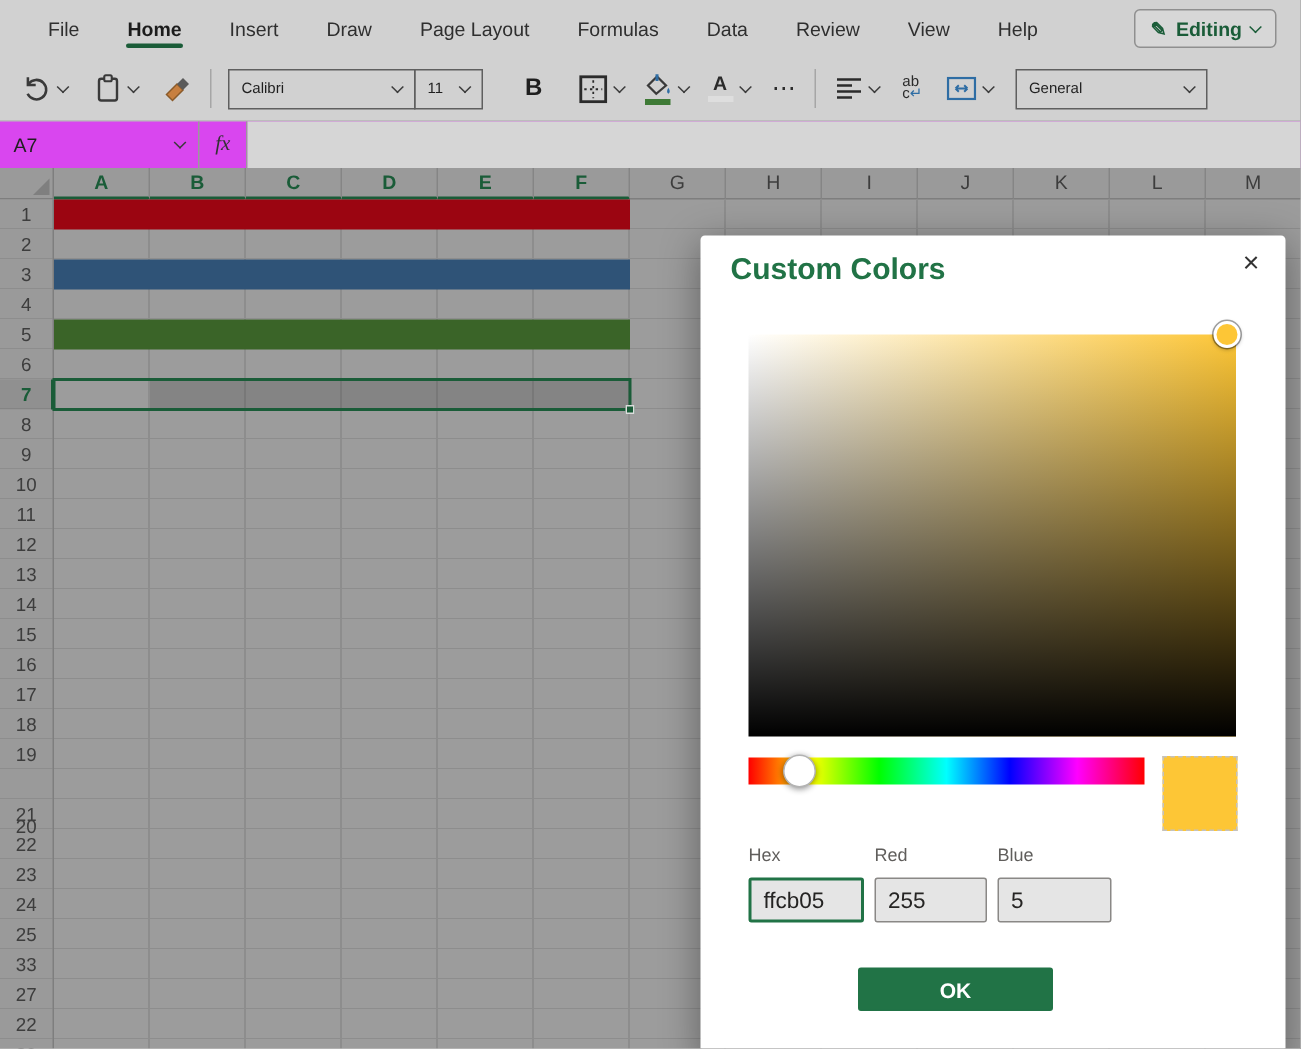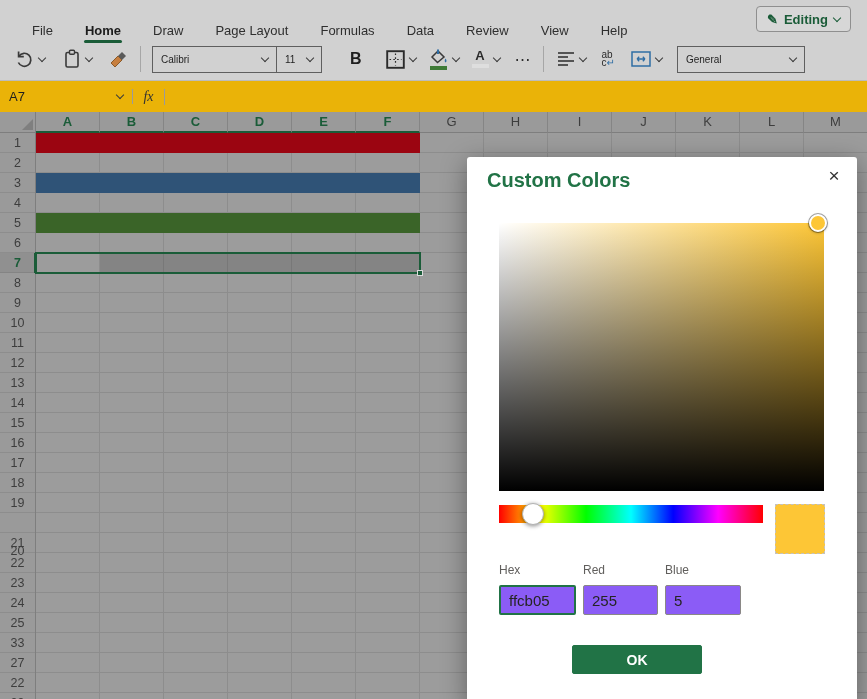--- a/index.html
+++ b/index.html
@@ -2,42 +2,42 @@
 <html style="--excel-green: #217346; --dim-green: #1a5c38;"><head>
 <meta charset="utf-8">
 <style>
   * { margin:0; padding:0; box-sizing:border-box; }
   html,body { background:#b0b0b0; }
   body { font-family:"Liberation Sans", sans-serif; }
   #canvas { position:relative; width:867px; height:699px; background:#d1d1d1; overflow:hidden; }
 
   
   .menubar { position:absolute; top:0; left:0; right:0; height:38px; display:flex; align-items:center; padding-left:16px; }
-  .menu-tab { padding:0 16px; font-size:13px; color:#2f2f2f; height:100%; display:flex; align-items:center; position:relative;margin-top:11px; }
+  .menu-tab { padding:0 16px; font-size:13px; color:#2f2f2f; height:100%; display:flex; align-items:center; position:relative; }
   .menu-tab.active { font-weight:bold; color:#1c1c1c; }
   .menu-tab.active::after { content:""; position:absolute; left:15px; right:15px; bottom:6px; height:3px; background:var(--dim-green); border-radius:2px; }
   .editing-btn { position:absolute; right:16px; top:6px; height:26px; border:1px solid #8f8f8f; border-radius:4px; background:#d7d7d7; display:flex; align-items:center; gap:6px; padding:0 10px; color:var(--dim-green); font-size:13px; font-weight:bold; }
   .editing-btn .chev { border-color:var(--dim-green); }
 
   
   .toolbar { position:absolute; top:38px; left:0; right:0; height:42px; display:flex; align-items:center; padding-left:14px; }
   .tbtn { display:flex; align-items:center; gap:5px; flex-shrink:0; }
   .chev { width:6px; height:6px; border-right:1.5px solid #3a3a3a; border-bottom:1.5px solid #3a3a3a; transform:rotate(45deg); margin-top:-3px; flex-shrink:0; }
   .sep { width:1px; height:26px; background:#a6a6a6; margin:0 11px; flex-shrink:0; }
   .combo { display:flex; align-items:center; border:1px solid #5f5f5f; height:27px; padding:0 8px; font-size:10px; color:#1f1f1f; flex-shrink:0; }
   .combo .chev { margin-left:auto; }
   .bold-btn { font-size:16px; font-weight:bold; color:#1f1f1f; padding:0 6px; }
   .glyph-stack { display:flex; flex-direction:column; align-items:center; gap:2px; }
   .color-bar { width:17px; height:4px; }
   .ellipsis { font-size:16px; color:#2b2b2b; letter-spacing:1px; }
   .wrap-icon { font-size:10px; line-height:8px; color:#2b2b2b; text-align:left; }
   .wrap-icon .arr { color:#2e6da4; }
 
   
-  .fxrow { position:absolute; top:80px; left:0; right:0; height:33px; background:#eab308; border-top:1px solid #bcbcbc; border-bottom:1px solid #9a9a9a; display:flex;align-items:center; }
+  .fxrow { position:absolute; top:80px; left:0; right:0; height:33px; background:#d946ef; border-top:1px solid #bcbcbc; border-bottom:1px solid #9a9a9a; display:flex; }
   .namebox { width:133px; border-right:1px solid #9a9a9a; display:flex; align-items:center; justify-content:space-between; padding:0 9px; font-size:13px; color:#1f1f1f; }
   .fxbtn { width:32px; border-right:1px solid #9a9a9a; display:flex; align-items:center; justify-content:center; font-family:"Liberation Serif", serif; font-style:italic; font-size:14px; color:#333; }
   .fml { flex:1; background:#d6d6d6; }
 
   
   .grid { position:absolute; top:112px; left:0; right:0; bottom:0; background:#9c9c9c; }
   .corner { position:absolute; left:0; top:0; width:36px; height:21px; border-right:1px solid #7e7e7e; border-bottom:1px solid #7e7e7e; background:#9a9a9a; overflow:hidden; }
   .corner::after { content:""; position:absolute; right:2px; bottom:2px; border-bottom:11px solid #7f7f7f; border-left:11px solid transparent; }
   .col-hdr { position:absolute; top:0; height:21px; width:64px; text-align:center; line-height:19px; font-size:13px; color:#3d3d3d; border-right:1px solid #858585; border-bottom:1px solid #7e7e7e; background:#9a9a9a; }
   .col-hdr.sel { color:var(--dim-green); font-weight:bold; border-bottom:2px solid var(--dim-green); }
@@ -61,38 +61,41 @@
   .dlg-close { position:absolute; right:8px; top:4px; width:30px; height:30px; font-size:19px; color:#333; text-align:center; line-height:30px; cursor:default; }
   .sv { position:absolute; left:32px; top:66px; width:325px; height:268px; }
   .sv-handle { position:absolute; width:18px; height:18px; border-radius:50%; border:2px solid #fff; box-shadow:0 0 0 1px rgba(0,0,0,0.35), 0 1px 3px rgba(0,0,0,0.3); }
   .hue { position:absolute; left:32px; top:348px; width:264px; height:18px;
     background:linear-gradient(to right,#ff0000,#ffff00 16%,#00ff00 33%,#00ffff 50%,#0000ff 66%,#ff00ff 83%,#ff0000 100%); }
   .hue-handle { position:absolute; width:22px; height:22px; border-radius:50%; background:#ffffff; border:1px solid #b3b3b3; box-shadow:0 1px 4px rgba(0,0,0,0.45); }
   .swatch { position:absolute; left:308px; top:347px; width:50px; height:50px; border:1px dashed #c4c2c0; }
   .fields { position:absolute; left:32px; top:406px; display:flex; gap:7px; }
   .field { display:flex; flex-direction:column; }
   .field .flabel { font-size:12px; color:#605e5c; margin-bottom:8px; }
-  .field input { height:30px; border:1px solid #8a8886; border-radius:2px; font-family:"Liberation Sans",sans-serif; font-size:15px; color:#252423; padding:0 8px; background:#8b5cf6; outline:none; }
+  .field input { height:30px; border:1px solid #8a8886; border-radius:2px; font-family:"Liberation Sans",sans-serif; font-size:15px; color:#252423; padding:0 8px; background:#e5e5e5; outline:none; }
   .field input.focused { border:2px solid var(--excel-green); }
   .btn { position:absolute; top:488px; height:29px; border-radius:2px; font-size:14px; font-weight:bold; display:flex; align-items:center; justify-content:center; }
   .btn-ok { left:105px; width:130px; background:var(--excel-green); color:#ffffff; border:1px solid var(--excel-green); }
   .btn-cancel { left:245px; width:101px; background:#f1f0ef; color:#252423; border:1px solid #8a8886; }
 </style>
 </head>
 <body>
 
 <div id="canvas">
 
   <div class="menubar">
     <div style="display:flex;height:100%">
         <div class="menu-tab">
           <span>File</span>
         </div>
         <div class="menu-tab active">
           <span>Home</span>
+        </div>
+        <div class="menu-tab">
+          <span>Insert</span>
         </div>
         <div class="menu-tab">
           <span>Draw</span>
         </div>
         <div class="menu-tab">
           <span>Page Layout</span>
         </div>
         <div class="menu-tab">
           <span>Formulas</span>
         </div>

